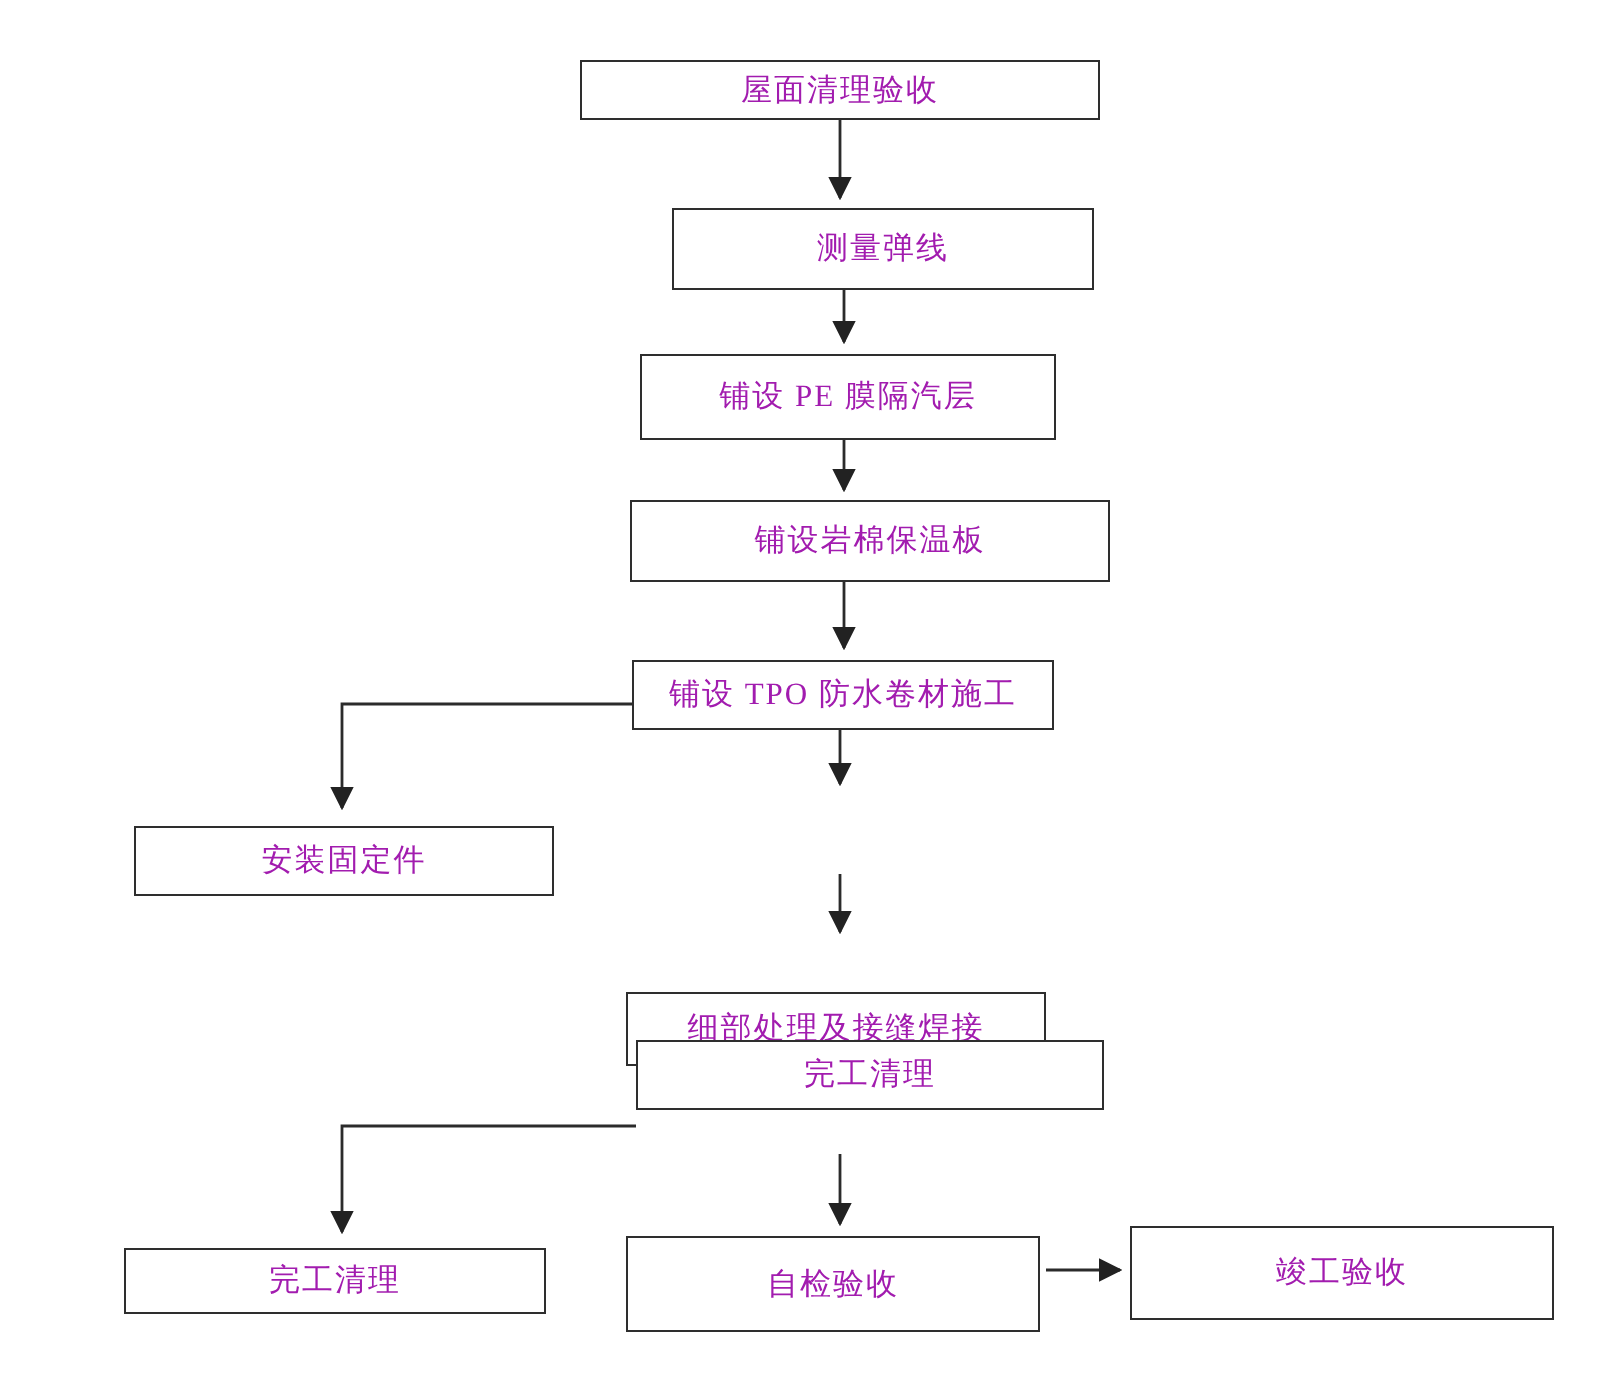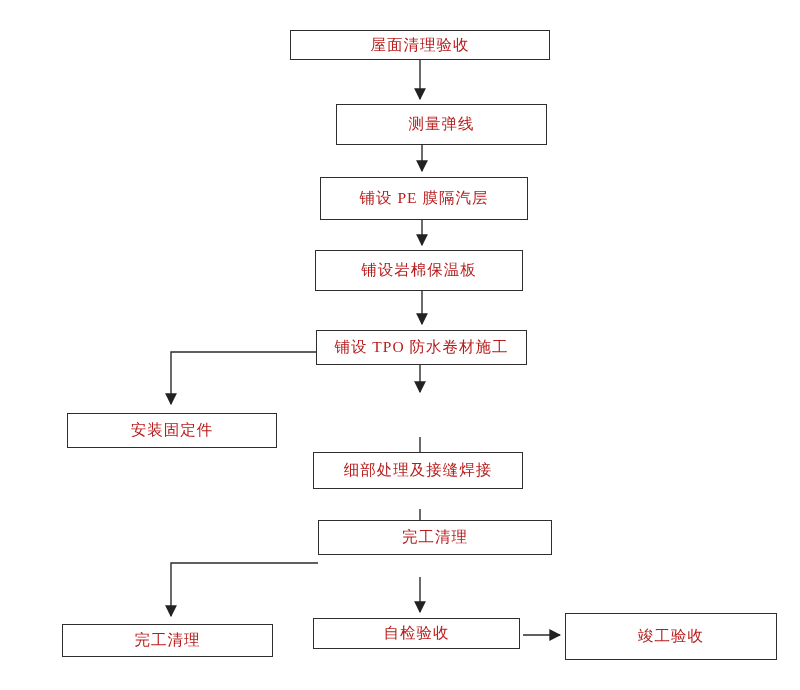--- a/index.html
+++ b/index.html
@@ -25,34 +25,34 @@
   .node {
     position: absolute;
     box-sizing: border-box;
     border: 1.5px solid #2e2e2e;
     background: #ffffff;
     display: flex;
     align-items: center;
     justify-content: center;
     font-size: 15.5px;
     letter-spacing: 1px;
-    color: #b91c1c;
+    color: #a21caf;
     white-space: nowrap;
     text-align: center;
   }
   
   .n1  { left: 290px; top:  30px; width: 260px; height: 30px; }
   .n2  { left: 336px; top: 104px; width: 211px; height: 41px; }
   .n3  { left: 320px; top: 177px; width: 208px; height: 43px; font-family: Liberation Serif, serif; }
-  .n4  { left: 315px; top: 250px; width: 208px; height: 41px; }
+  .n4  { left: 315px; top: 250px; width: 240px; height: 41px; }
   .n5  { left: 316px; top: 330px; width: 211px; height: 35px; }
   .n6  { left: 313px; top: 398px; width: 210px; height: 39px; }
-  .n7  { left: 313px; top: 452px; width: 210px; height: 37px; }
+  .n7  { left: 313px; top: 496px; width: 210px; height: 37px; }
   .n8  { left: 318px; top: 520px; width: 234px; height: 35px; }
-  .n9  { left: 313px; top: 618px; width: 207px; height: 31px; }
+  .n9  { left: 313px; top: 618px; width: 207px; height: 48px; }
   .n10 { left:  67px; top: 413px; width: 210px; height: 35px; }
   .n11 { left:  62px; top: 624px; width: 211px; height: 33px; }
   .n12 { left: 565px; top: 613px; width: 212px; height: 47px; }
 </style>
 </head>
 <body>
 
 <div class="canvas">
 
   <svg class="connectors" viewBox="0 0 800 690" xmlns="http://www.w3.org/2000/svg">

